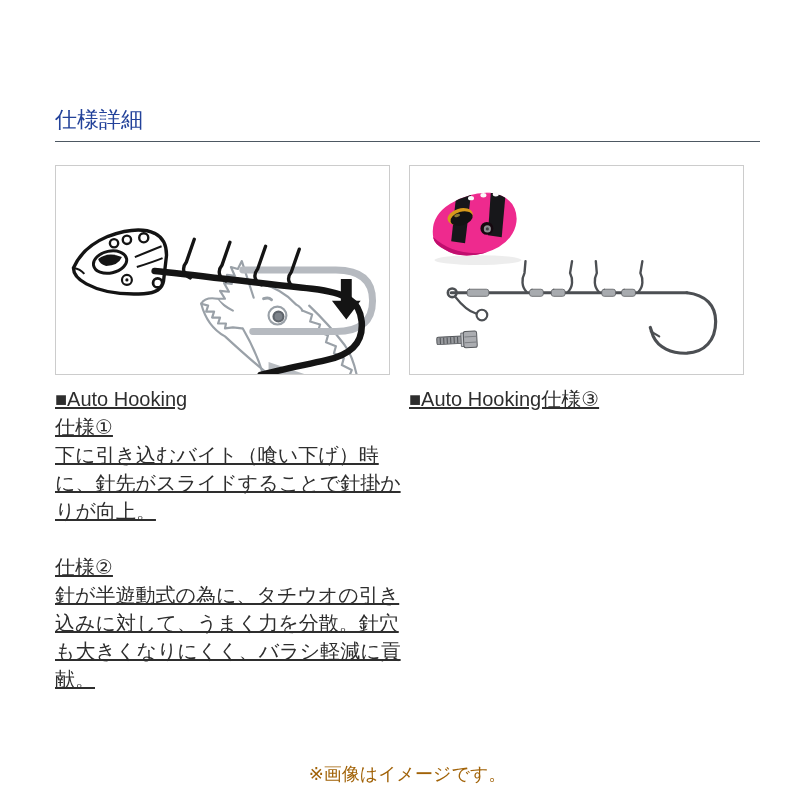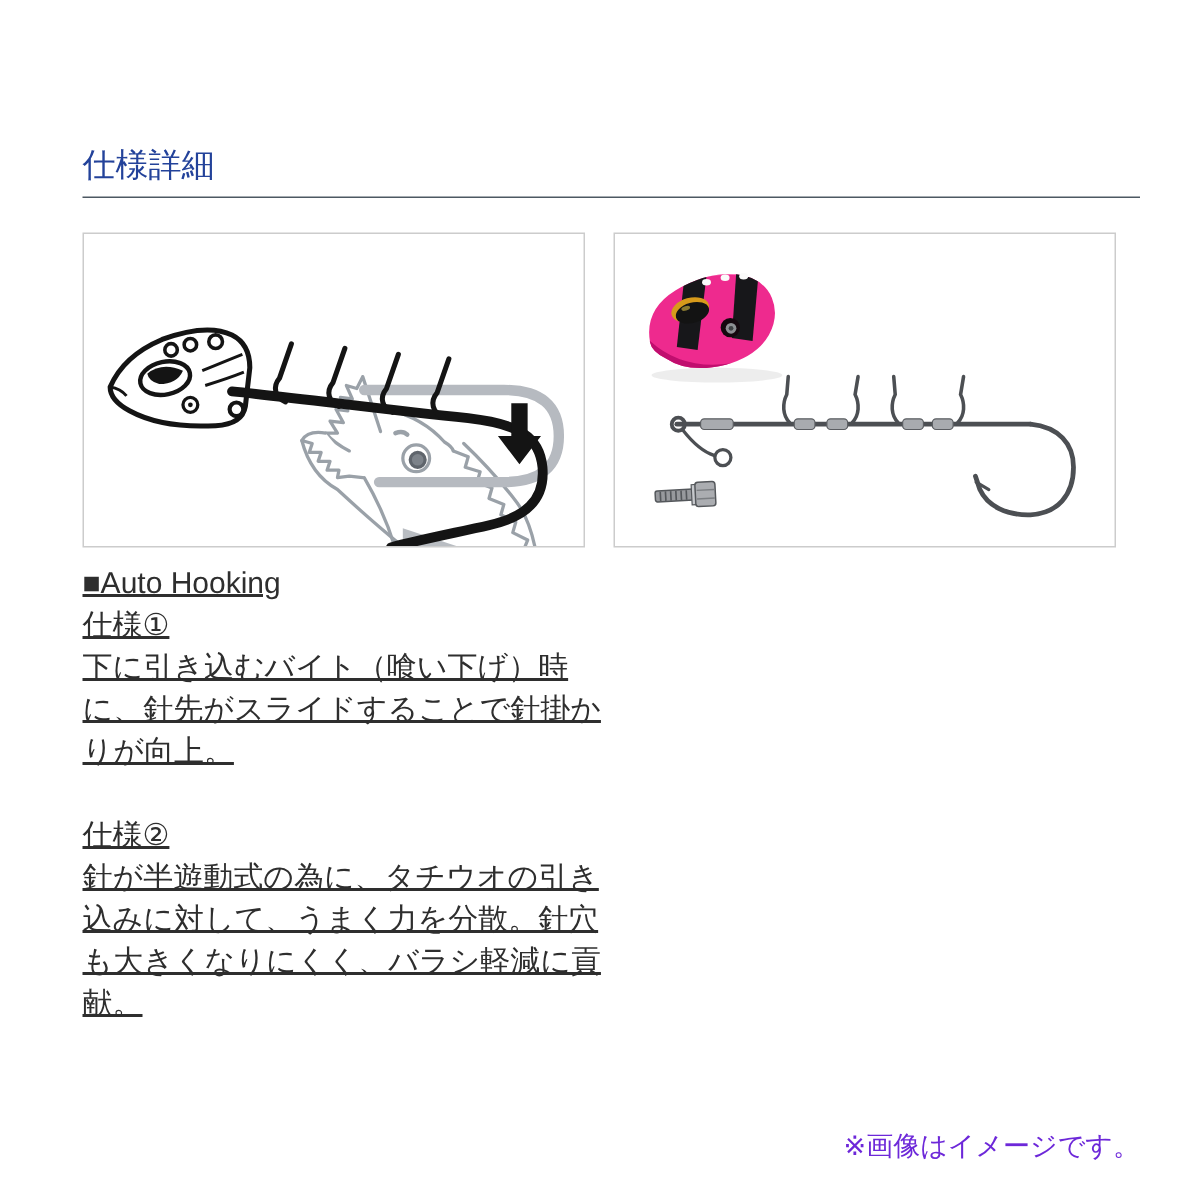--- a/index.html
+++ b/index.html
@@ -1,28 +1,28 @@
 <!DOCTYPE html>
 <html><head>
 <meta charset="utf-8">
 <style>
   html,body{margin:0;padding:0;background:#fff;}
   .page{position:relative;width:800px;height:800px;background:#ffffff;overflow:hidden;
         font-family:"Liberation Sans","DejaVu Sans",sans-serif;color:#2e2e2e;}
-  .content{position:absolute;left:55px;top:96px;width:705px;}
+  .content{position:absolute;left:55px;top:106px;width:705px;}
   .sec-title{margin:0;font-size:22px;font-weight:400;color:#23429a;line-height:28px;
              padding-bottom:7px;border-bottom:1px solid #4d5862;}
   .cols{display:flex;margin-top:23px;}
   .col{width:354px;text-decoration:underline;}
   .col.right{width:351px;}
   .imgbox{width:333px;height:208px;border:1px solid #cccccc;background:#fff;overflow:hidden;}
   .imgbox svg{display:block;}
   .cap-title{margin-top:10px;font-size:20px;line-height:28px;color:#2e2e2e;}
   .cap-body{font-size:20px;line-height:28px;color:#2e2e2e;white-space:pre-line;width:348px;}
-  .note{margin-top:70px;text-align:right;font-size:18px;line-height:22px;color:#6d28d9;}
+  .note{margin-top:70px;text-align:center;font-size:18px;line-height:22px;color:#a16207;}
 </style>
 </head>
 <body>
 
 <div class="page">
   <div class="content">
 
     <h2 class="sec-title">仕様詳細</h2>
 
     <div class="cols">
@@ -133,20 +133,21 @@
 
             <g transform="rotate(-3 46 176)">
               <rect x="26.5" y="172" width="27" height="7.4" rx="1.5" fill="#97999d" stroke="#54575b" stroke-width="1"></rect>
               <path d="M 30 172.6 V 179 M 33.5 172.6 V 179 M 37 172.6 V 179 M 40.5 172.6 V 179 M 44 172.6 V 179 M 47.5 172.6 V 179" stroke="#54575b" stroke-width="1.1"></path>
               <rect x="51" y="169" width="3.2" height="13.6" fill="#c6c8cc" stroke="#54575b" stroke-width="0.8"></rect>
               <rect x="53.5" y="167.6" width="13.5" height="16.4" rx="2" fill="#abadb1" stroke="#54575b" stroke-width="1"></rect>
               <path d="M 54.5 173 H 66.5 M 54.5 178.8 H 66.5" stroke="#7b7e82" stroke-width="1"></path>
             </g>
           </svg>
         </div>
+        <div class="cap-title">■Auto Hooking仕様③</div>
       </div>
 
     </div>
 
     <div class="note">※画像はイメージです。</div>
 
   </div>
 </div>
 
 </body></html>

